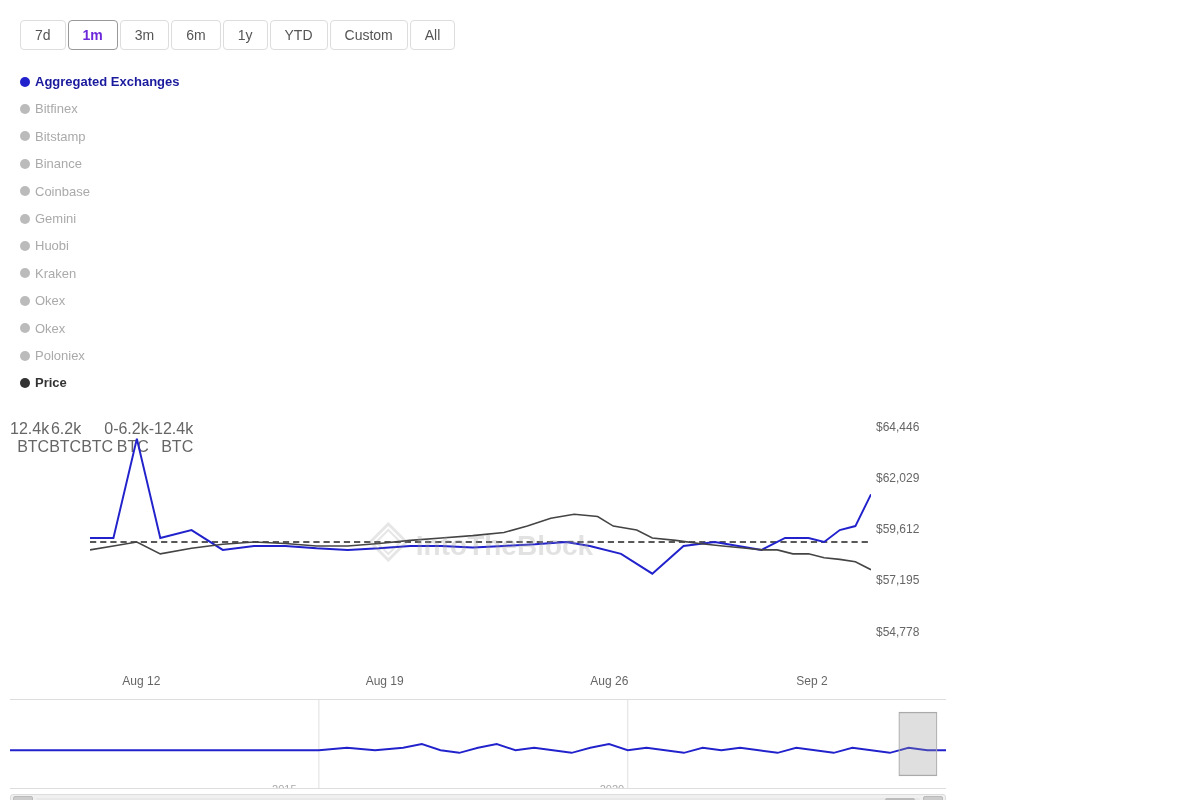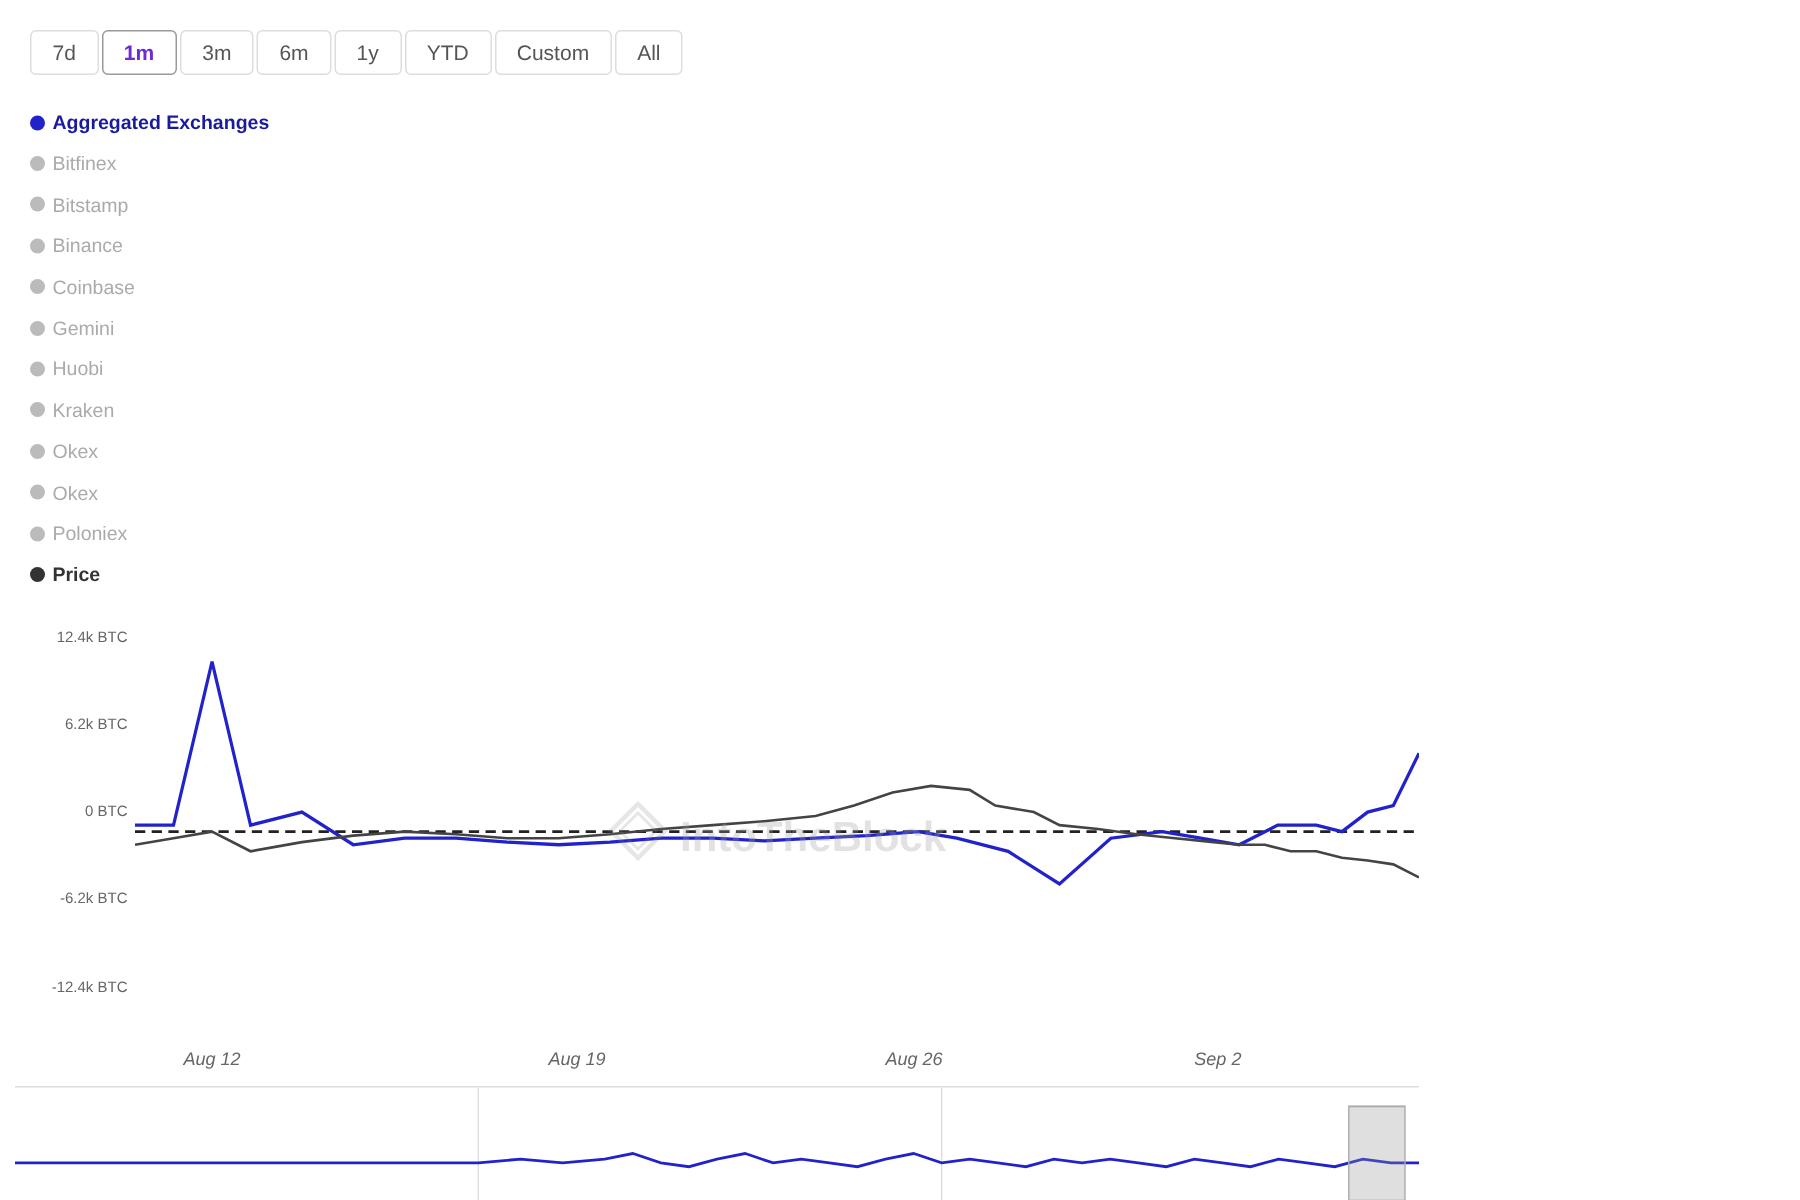--- a/index.html
+++ b/index.html
@@ -91,24 +91,23 @@
 
     .main-chart-wrapper {
       flex: 1;
       position: relative;
       display: flex;
     }
 
     .y-axis-left {
       width: 80px;
       display: flex;
-      flex-direction: column;
       justify-content: space-between;
       padding: 5px 5px 30px 0;
-      font-size: 10px;
+      font-size: 16px;
       color: #666;
       text-align: right;
     }
 
     .y-axis-right {
       width: 75px;
       display: flex;
       flex-direction: column;
       justify-content: space-between;
       padding: 5px 0 30px 5px;
@@ -145,21 +144,20 @@
       align-items: center;
       padding-left: 80px;
       padding-right: 75px;
       position: relative;
       font-size: 12px;
       color: #666;
     }
 
     .x-label {
       position: absolute;
-      font-style: italic;
     }
 
     
     .mini-chart-area {
       height: 90px;
       border-top: 1px solid #ddd;
       border-bottom: 1px solid #ddd;
       position: relative;
       margin: 5px 0;
       overflow: hidden;
@@ -305,20 +303,27 @@
         <svg viewBox="0 0 1000 320" preserveAspectRatio="none">
 
           <line x1="0" y1="160" x2="1000" y2="160" stroke="#222" stroke-width="2" stroke-dasharray="8,5"></line>
 
           <polyline points="0,155 30,155 60,30 90,155 130,145 170,170 210,165 250,165 290,168 330,170 370,168 410,165 450,165 490,167 530,165 570,163 610,160 640,165 680,175 720,200 760,165 800,160 830,165 860,170 890,155 920,155 940,160 960,145 980,140 1000,100" fill="none" stroke="#2222cc" stroke-width="2.5"></polyline>
 
           <polyline points="0,170 30,165 60,160 90,175 130,168 170,163 210,160 250,162 290,165 330,165 370,162 410,158 450,155 490,152 530,148 560,140 590,130 620,125 650,128 670,140 700,145 720,155 750,158 780,162 810,165 840,168 860,170 880,170 900,175 920,175 940,180 960,182 980,185 1000,195" fill="none" stroke="#444" stroke-width="2"></polyline>
         </svg>
       </div>
 
+      <div class="y-axis-right">
+      <div>$64,446</div>
+          <div>$62,029</div>
+          <div>$59,612</div>
+          <div>$57,195</div>
+          <div>$54,778</div>
+        </div>
     </div>
 
     <div class="x-axis">
     <span class="x-label" style="left: 12%;">Aug 12</span>
         <span class="x-label" style="left: 38%;">Aug 19</span>
         <span class="x-label" style="left: 62%; text-align: center;">Aug 26</span>
         <span class="x-label" style="left: 84%;">Sep 2</span>
       </div>
 
     <div class="mini-chart-area">

